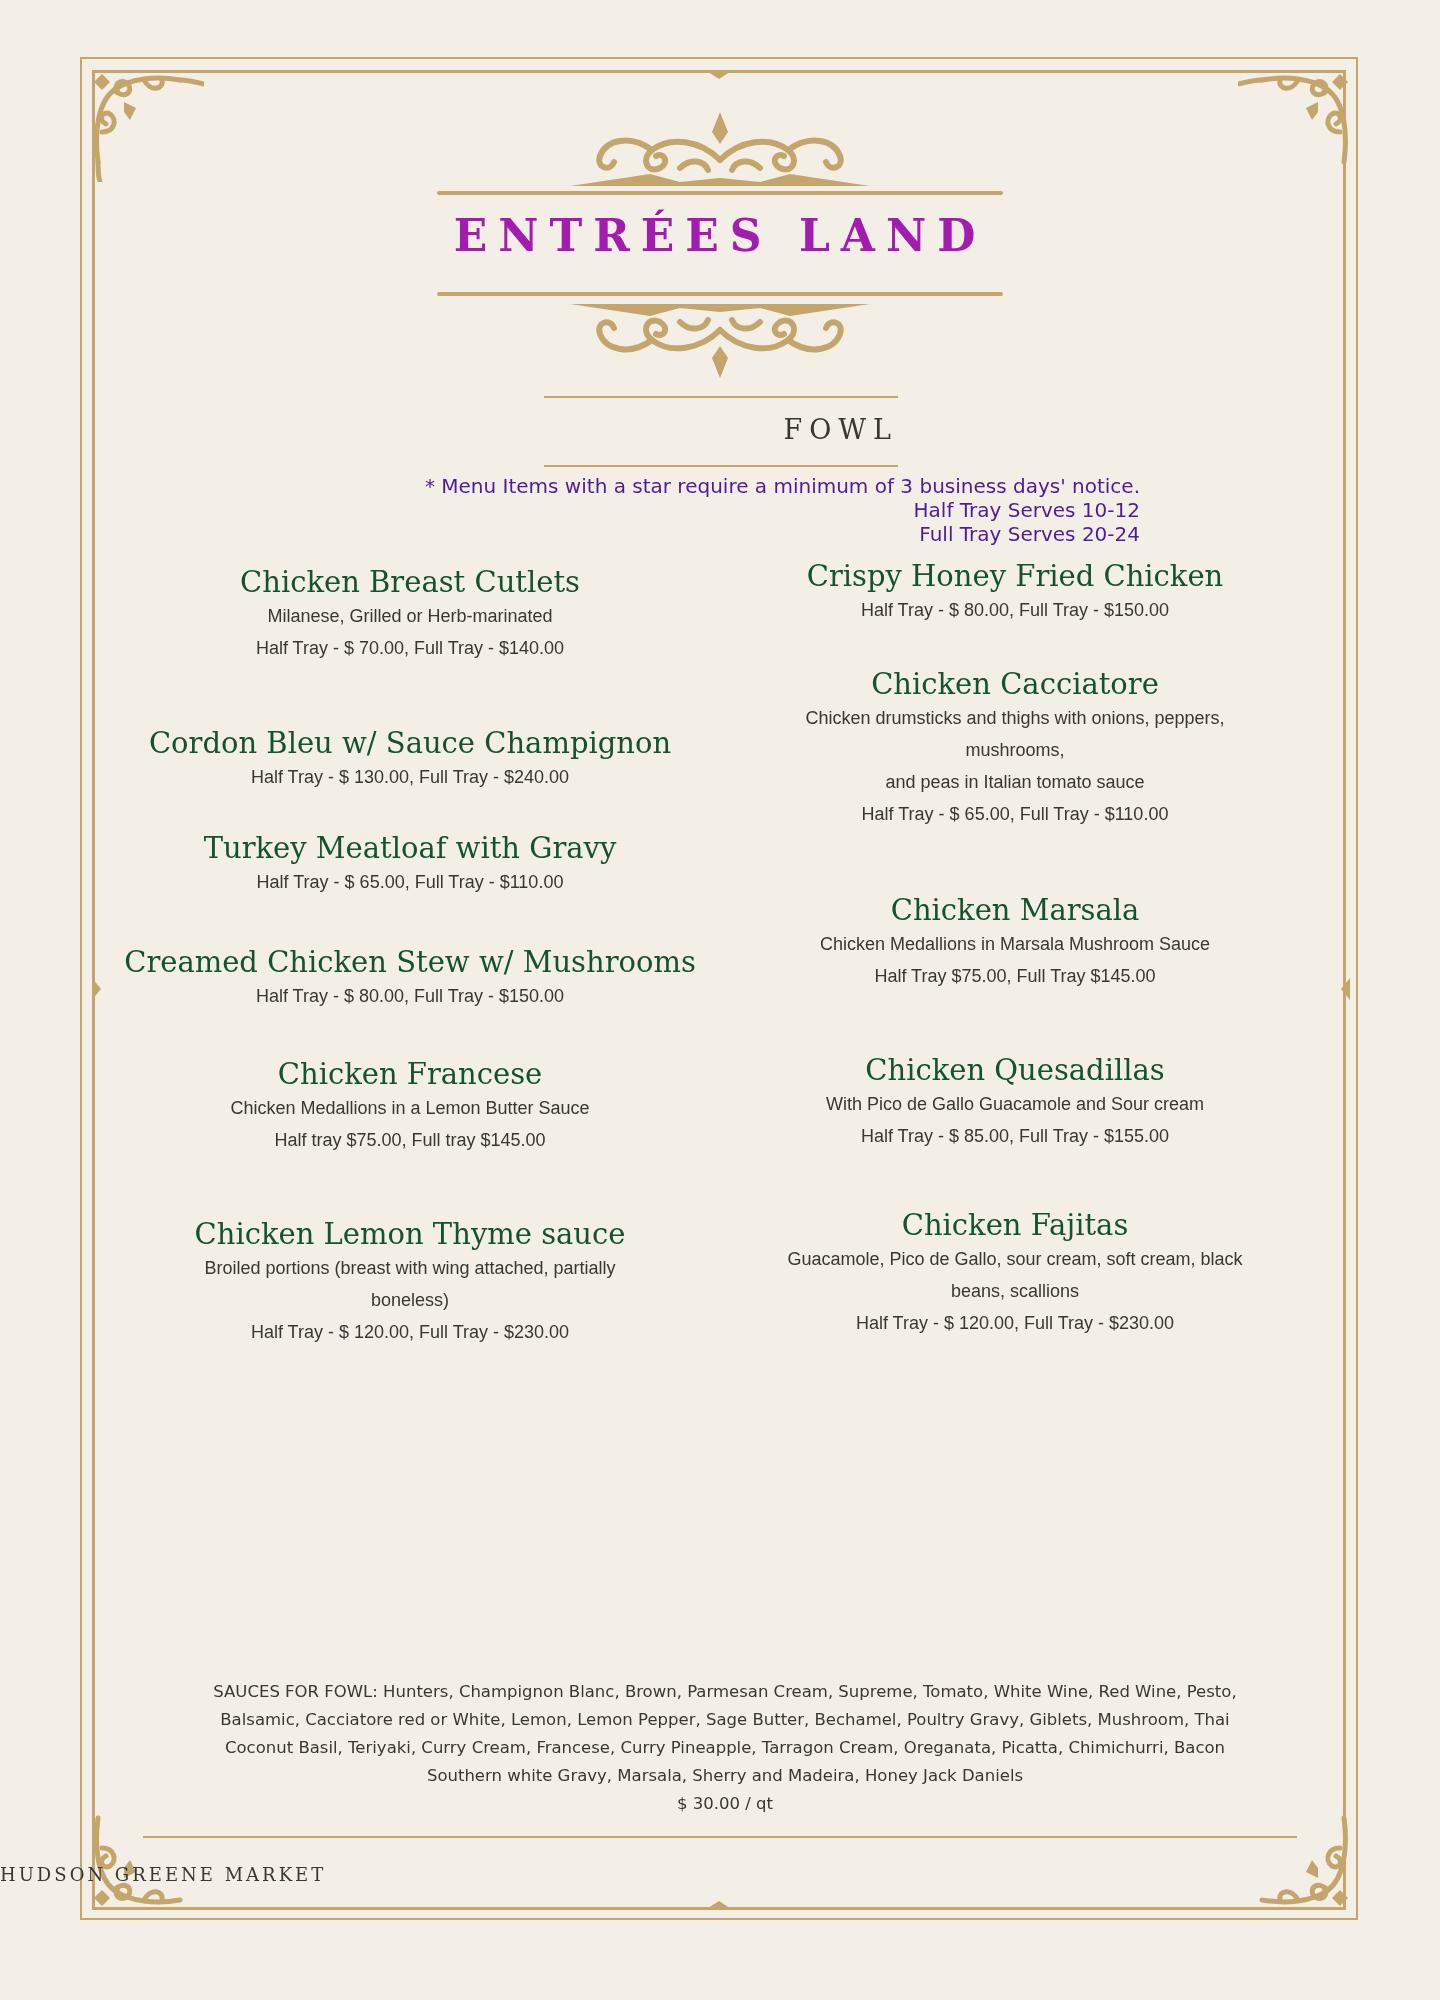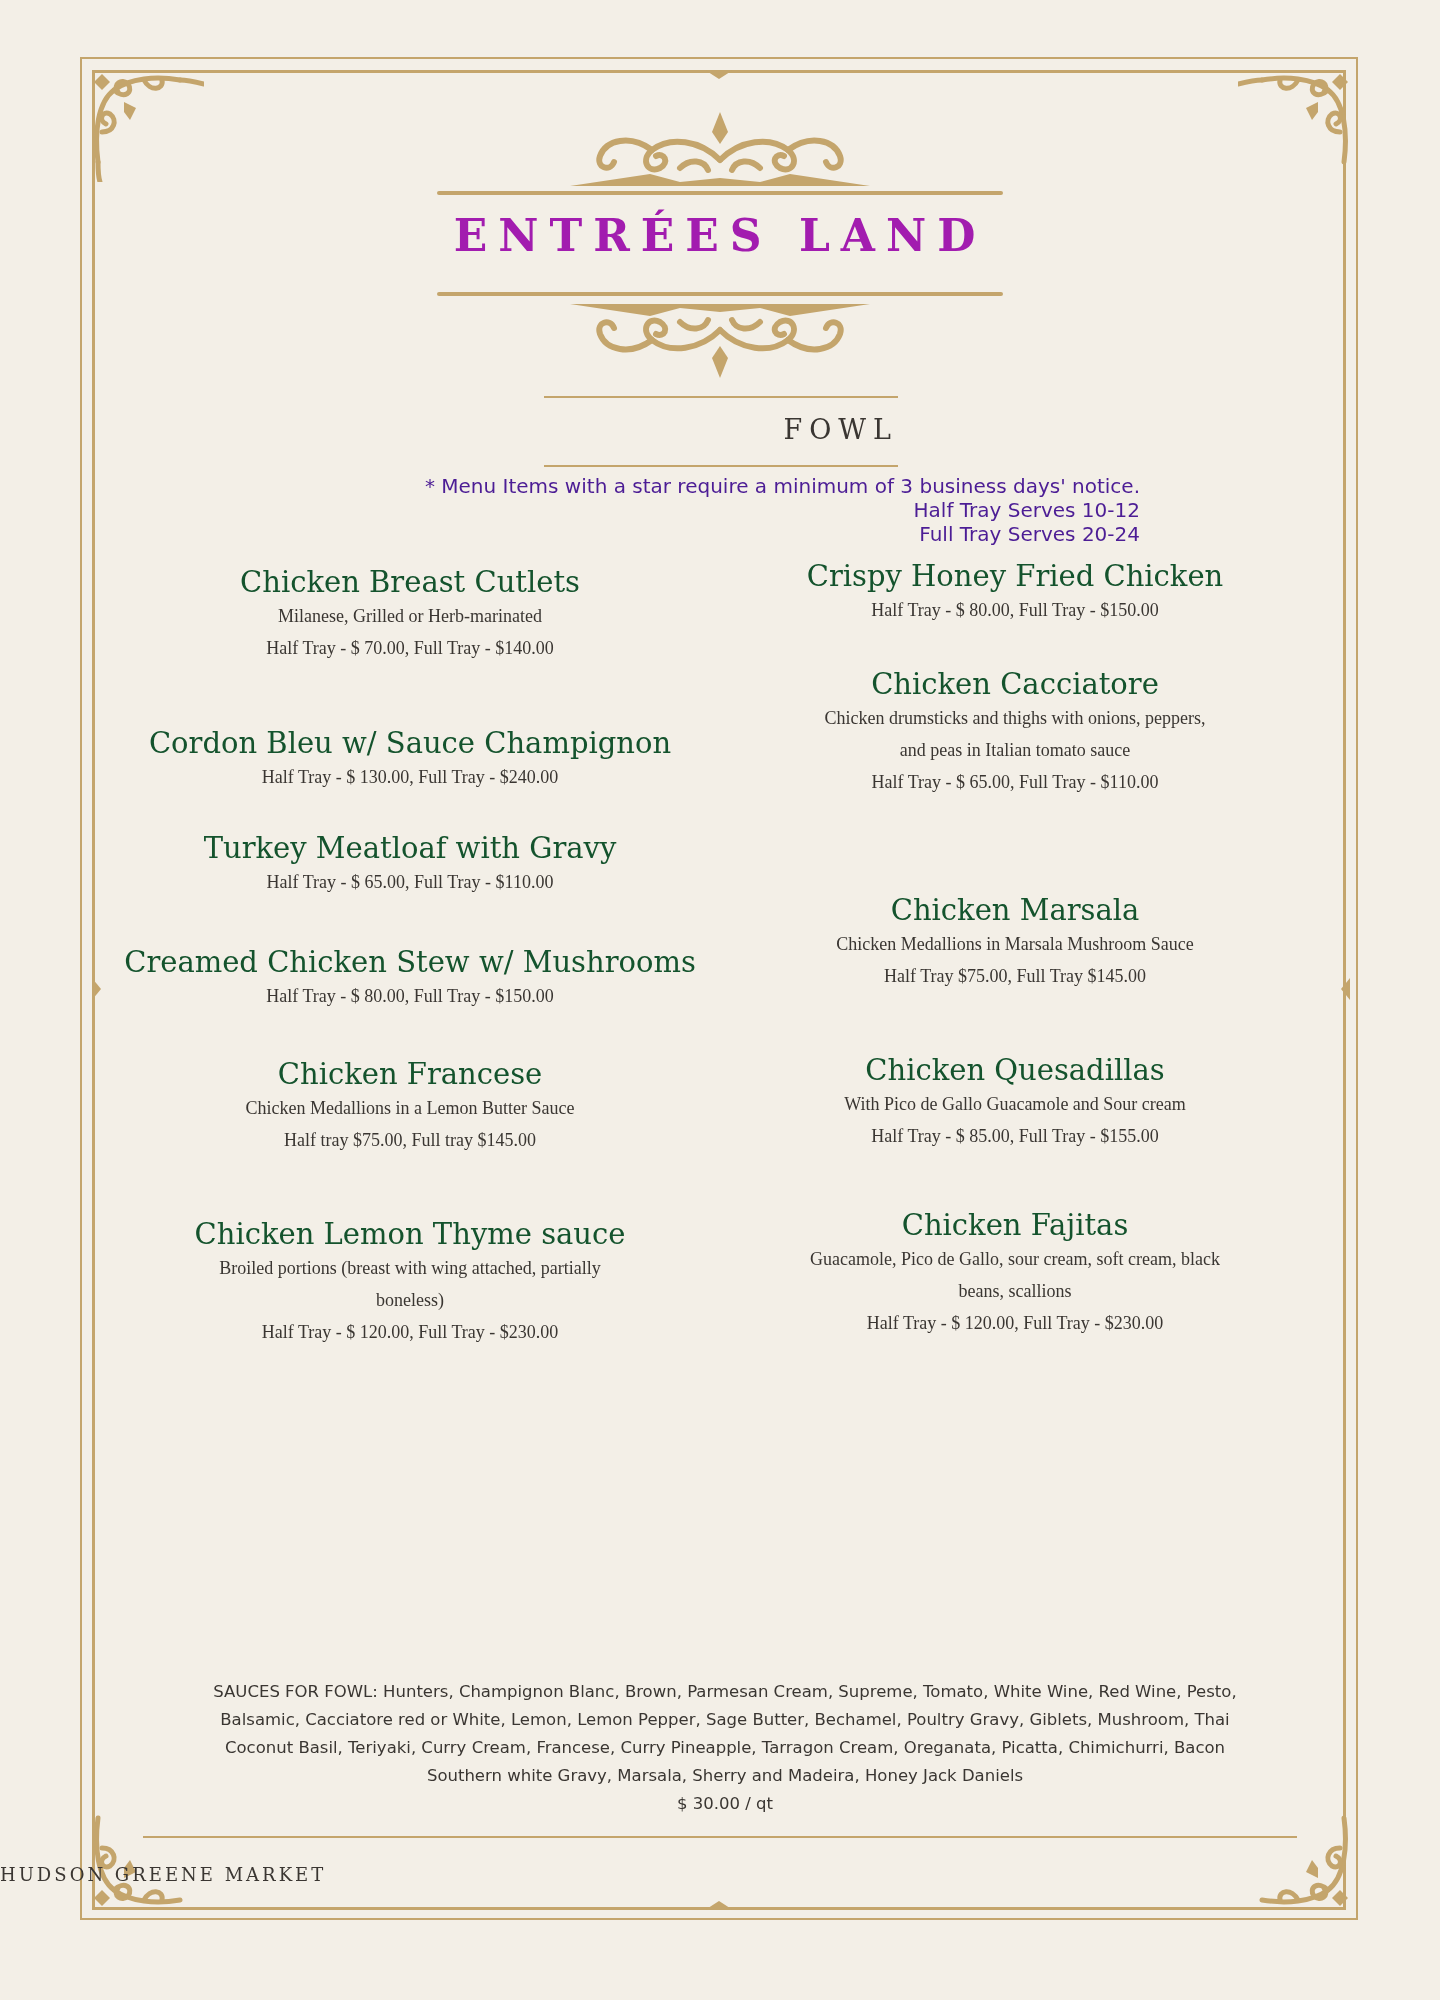--- a/index.html
+++ b/index.html
@@ -57,21 +57,21 @@
     }
 
     .column { position: absolute; top: 0; width: 580px; }
     .column.left { left: 120px; }
     .column.right { left: 720px; width: 590px; }
     .item { position: absolute; left: 0; width: 100%; text-align: center; }
     .item-name {
       font-family: "DejaVu Serif", serif; font-size: 29px; line-height: 36px; color: #14532d;
     }
     .item-line {
-      font-family: Liberation Serif, serif; font-size: 18px; line-height: 32px; color: #3a3632;
+      font-family: Liberation Sans, sans-serif; font-size: 18px; line-height: 32px; color: #3a3632;
     }
 
     .sauces {
       position: absolute; left: 175px; top: 1678px; width: 1100px; text-align: center;
       font-family: "DejaVu Sans", sans-serif; font-size: 16.5px; line-height: 28px; color: #3a3632;
     }
     .footer-rule { position: absolute; left: 143px; top: 1836px; width: 1154px; height: 2px; background: #c4a56c; }
     .brand {
       position: absolute; left: 0; top: 1864px; width: 1440px; text-align: left;
       font-family: "DejaVu Serif", serif; font-size: 18px; letter-spacing: 3px; color: #3a3632;
@@ -221,20 +221,21 @@
 </div>
 
 <div class="column right">
   <div class="item" style="top:558px">
     <div class="item-name">Crispy Honey Fried Chicken</div>
     <div class="item-line">Half Tray - $ 80.00, Full Tray - $150.00</div>
   </div>
   <div class="item" style="top:666px">
     <div class="item-name">Chicken Cacciatore</div>
     <div class="item-line">Chicken drumsticks and thighs with onions, peppers,</div>
+    <div class="item-line">mushrooms,</div>
     <div class="item-line">and peas in Italian tomato sauce</div>
     <div class="item-line">Half Tray - $ 65.00, Full Tray - $110.00</div>
   </div>
   <div class="item" style="top:892px">
     <div class="item-name">Chicken Marsala</div>
     <div class="item-line">Chicken Medallions  in Marsala Mushroom Sauce</div>
     <div class="item-line">Half Tray $75.00, Full Tray $145.00</div>
   </div>
   <div class="item" style="top:1052px">
     <div class="item-name">Chicken Quesadillas</div>

